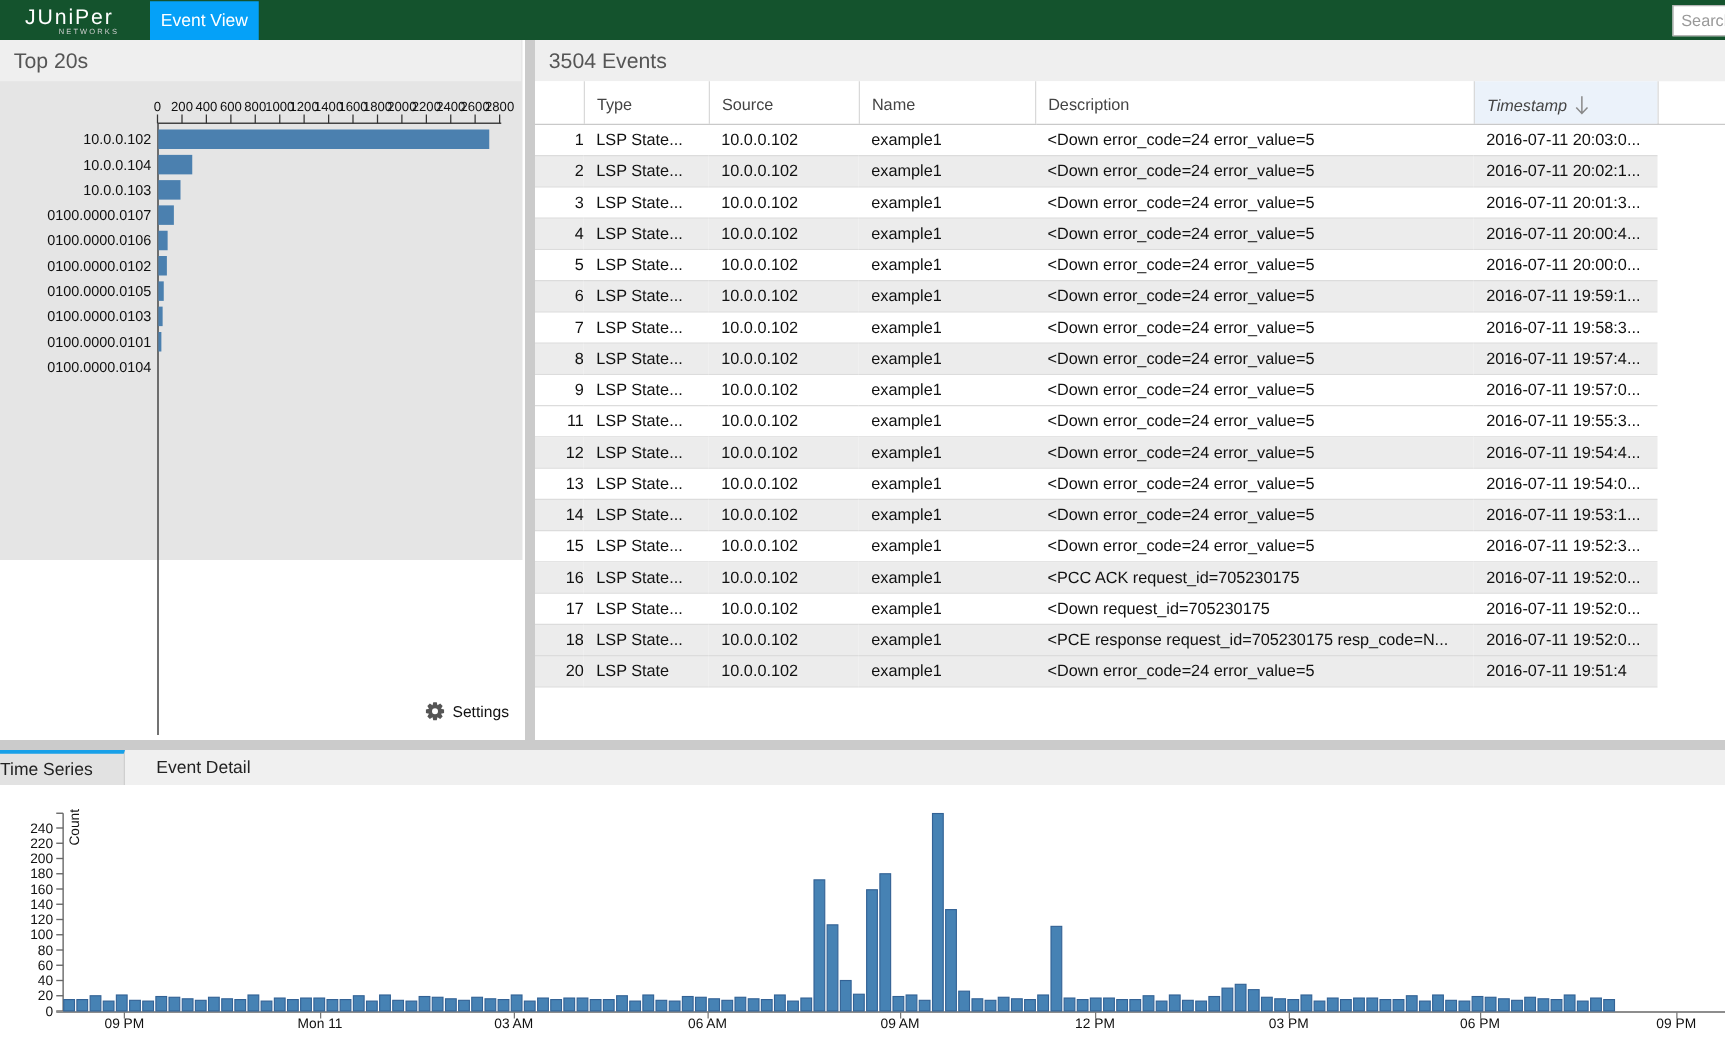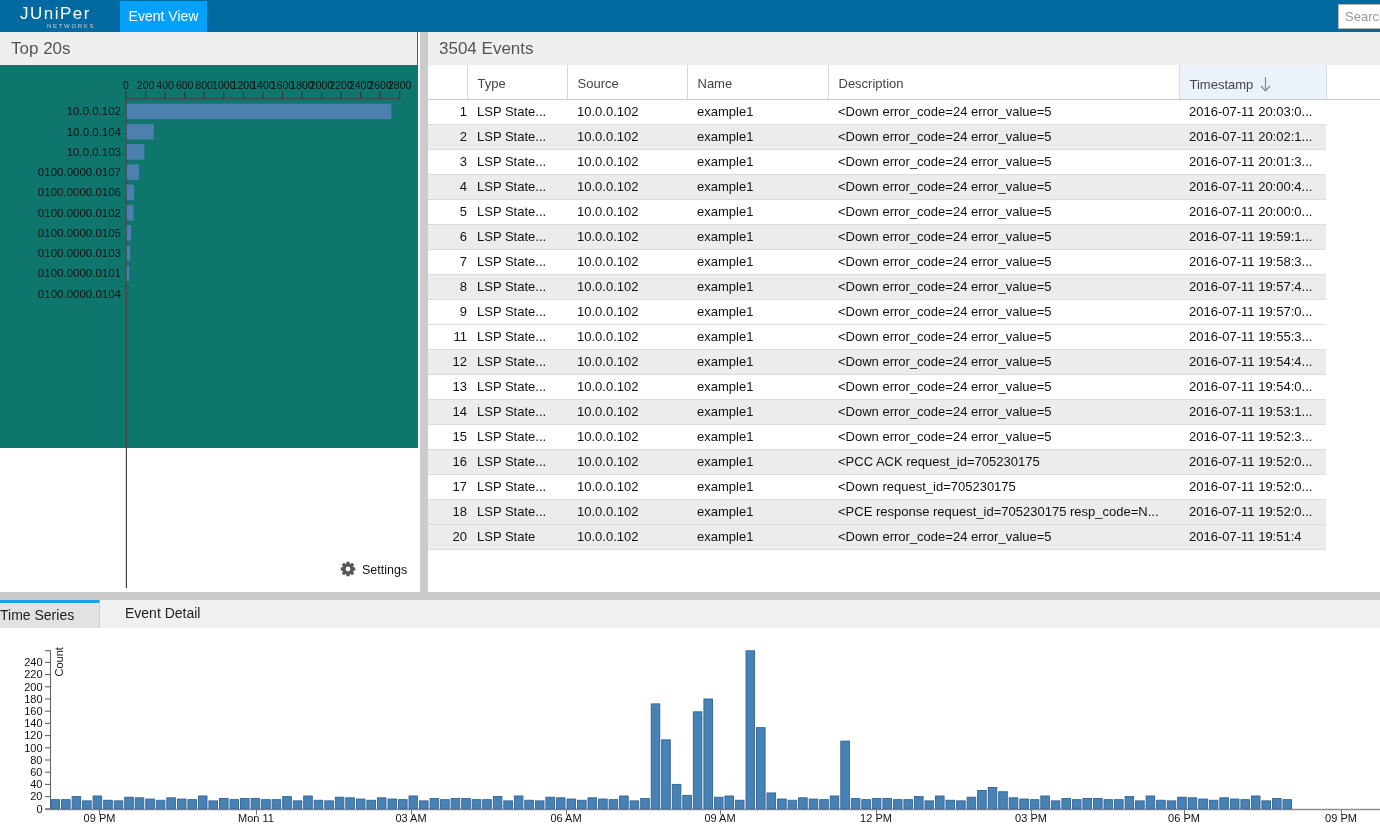--- a/index.html
+++ b/index.html
@@ -1,41 +1,41 @@
 <!DOCTYPE html>
 <html><head><meta charset="utf-8">
 <style>
 * { margin:0; padding:0; box-sizing:border-box; }
 html,body { width:1380px; height:840px; overflow:hidden; background:#fff;
   font-family:"Liberation Sans", sans-serif; }
-#nav { position:absolute; left:0; top:0; width:1380px; height:32px; background:#0369a1; }
+#nav { position:absolute; left:0; top:0; width:1380px; height:32px; background:#14532d; }
 #logo { position:absolute; left:20px; top:6px; color:#fff; }
 #logo .main { font-size:17px; letter-spacing:1.5px; font-weight:400; line-height:15px; }
 #logo .sub { font-size:6px; letter-spacing:1.7px; margin-left:27px; line-height:6px; margin-top:2px; color:#cfcfcf; font-weight:normal;}
 #tab-ev { position:absolute; left:120px; top:1px; width:87px; height:31px; background:#05a1f8;
   color:#fff; font-size:14px; text-align:center; line-height:31px; }
 #search { position:absolute; left:1338px; top:4px; width:120px; height:25px; background:#fff;
   border:1px solid #b5b5b5; color:#999; font-size:13px; line-height:23px; padding-left:6px; }
-#leftpanel { position:absolute; left:0; top:32px; width:418px; height:416px; background:#0f766e; }
+#leftpanel { position:absolute; left:0; top:32px; width:418px; height:416px; background:#e5e5e5; }
 #lefttitle { position:absolute; left:0; top:0; width:417px; height:33px; background:#efefef;
   color:#555; font-size:17px; line-height:34px; padding-left:11px; }
 #vdivider { position:absolute; left:420px; top:32px; width:8px; height:560px; background:#cbcbcb; }
 #rightpanel { position:absolute; left:428px; top:32px; width:952px; height:560px; background:#fff; overflow:hidden; }
 #righttitle { position:absolute; left:0; top:0; width:952px; height:33px; background:#efefef;
   color:#555; font-size:17px; line-height:34px; padding-left:11px; }
 table.grid { position:absolute; left:0; top:33px; width:898px; border-collapse:collapse; table-layout:fixed;
   font-size:13px; color:#111; }
 table.grid th { font-weight:normal; color:#444; text-align:left; height:34px; padding:4px 0 0 10px;
   border-bottom:1px solid #c9c9c9; background:#fff; border-left:1px solid #d9d9d9; }
 table.grid th:first-child { border-left:none; }
 table.grid td { height:25px; padding:0 0 0 10px; overflow:hidden; white-space:nowrap; }
 table.grid tr.odd td { background:#ececec; }
 table.grid tbody tr td { border-bottom:1px solid #dcdcdc; }
 td.num { text-align:right; padding:0 7px 0 0; }
-table.grid th.ts { background:#ebf2fa; border-right:1px solid #d9d9d9; }
+table.grid th.ts { background:#ebf2fa; border-right:1px solid #d9d9d9;font-style:italic; }
 #hdrline { position:absolute; left:898px; top:67px; width:54px; height:1px; background:#c9c9c9; }
 #splitter { position:absolute; left:0; top:592px; width:1380px; height:8px; background:#cbcbcb; }
 #tabbar { position:absolute; left:0; top:600px; width:1380px; height:28px; background:#f0f0f0; }
 #tab1 { position:absolute; left:0; top:0; width:100px; height:28px; background:#e2e2e2;
   border-top:3px solid #18a0e8; border-right:1px solid #cfcfcf; color:#222; font-size:14px;
   line-height:24px; }
 #tab2 { position:absolute; left:101px; top:0; width:110px; height:28px; color:#222; font-size:14px;
   line-height:27px; padding-left:24px; }
 #bottomchart { position:absolute; left:0; top:628px; width:1380px; height:212px; background:#fff; }
 </style></head><body>

